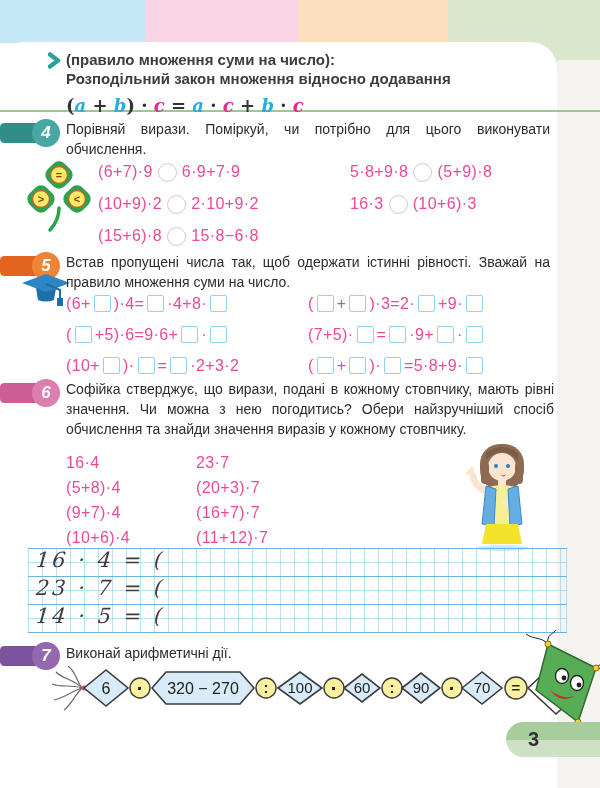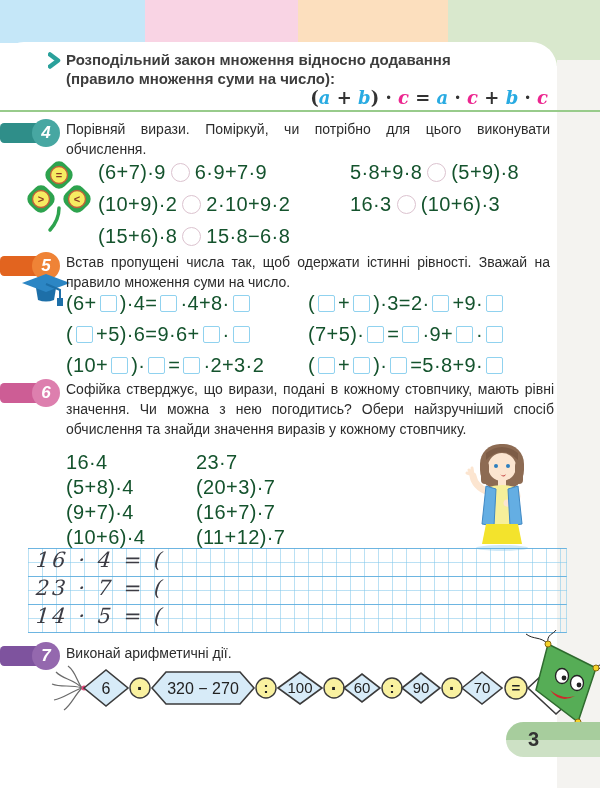--- a/index.html
+++ b/index.html
@@ -14,41 +14,41 @@
   .strip-green{left:448px;width:152px;height:66px;background:#d9e8cd;}
   .right-margin{position:absolute;left:557px;top:60px;width:43px;height:728px;background:#f4f3f0;}
   .card{position:absolute;left:0;top:42px;width:557px;height:664px;background:#fff;
         border-radius:24px 26px 26px 0;}
   .divider{position:absolute;left:0;top:110px;width:600px;height:2px;background:#98cb8b;}
 
   
   .rule{position:absolute;left:66px;top:50px;width:482px;color:#3d3d3d;
         font-weight:bold;font-size:15px;line-height:19px;}
   .rule-chevron{position:absolute;left:-18px;top:2px;}
-  .formula{text-align:right;margin-top:0;font-size:18px;font-weight:bold;
+  .formula{text-align:left;margin-top:8px;font-size:18px;font-weight:bold;
            font-family:"DejaVu Serif",serif;}
   .fa{color:#29abe2;font-style:italic;}
   .fc{color:#ec268f;font-style:italic;}
   .fk{color:#333;}
 
   
   .badge{position:absolute;left:0;width:60px;height:28px;}
   .badge .bar{position:absolute;left:0;top:4px;width:46px;height:20px;border-radius:5px 12px 12px 5px;}
   .badge .circ{position:absolute;left:32px;top:0;width:28px;height:28px;border-radius:50%;
                color:#fff;font-weight:bold;font-style:italic;font-size:17px;text-align:center;line-height:27px;}
   .b4 .bar{background:#2f8e89;} .b4 .circ{background:#47a7a2;}
   .b5 .bar{background:#e2641f;} .b5 .circ{background:#ef8336;}
   .b6 .bar{background:#cd5d95;} .b6 .circ{background:#dd7fae;}
   .b7 .bar{background:#7e539e;} .b7 .circ{background:#9468ae;}
 
   .para{position:absolute;left:66px;width:484px;font-size:14px;line-height:20px;
         color:#2c2c2c;text-align:justify;}
 
   
-  .col{position:absolute;font-size:20px;color:#14532d;letter-spacing:.4px;}
+  .col{position:absolute;font-size:16px;color:#ec4899;letter-spacing:.4px;}
   .mrow{height:32px;display:flex;align-items:center;white-space:pre;}
   .mrow5{height:31px;display:flex;align-items:center;white-space:pre;}
   .mrow6{height:25px;display:flex;align-items:center;white-space:pre;}
   .tk{white-space:pre;}
   .cmp-circle{display:inline-block;width:17px;height:17px;border:1.6px solid #dcc3cf;
               border-radius:50%;margin:0 5px;background:#fff;flex:0 0 auto;}
   .blank-box{display:inline-block;width:15px;height:15px;border:1.6px solid #90d2ef;
              border-radius:2px;margin:0 3px;background:#fff;flex:0 0 auto;}
 
   
@@ -84,22 +84,22 @@
   <div class="strip strip-orange"></div>
   <div class="strip strip-green"></div>
   <div class="right-margin"></div>
   <div class="card"></div>
   <div class="divider"></div>
 
   <div class="rule">
     <svg class="rule-chevron" width="14" height="18">
       <path d="M2,2.5 L10,8.5 L2,14.5" stroke="#2aa19b" stroke-width="4.5" fill="none" stroke-linejoin="round" stroke-linecap="round"></path>
     </svg>
+    <div>(правило множення суми на число):</div>
     <div>Розподільний закон множення відносно додавання</div>
-    <div>(правило множення суми на число):</div>
     <div class="formula"><span class="fk">(</span><span class="fa">a</span><span class="fk"> + </span><span class="fa">b</span><span class="fk">) · </span><span class="fc">c</span><span class="fk"> = </span><span class="fa">a</span><span class="fk"> · </span><span class="fc">c</span><span class="fk"> + </span><span class="fa">b</span><span class="fk"> · </span><span class="fc">c</span></div>
   </div>
 
   <div class="badge b4" style="top:119px">
     <div class="bar"></div>
     <div class="circ">4</div>
   </div>
   <div class="para" style="top:119px">Порівняй вирази. Поміркуй, чи потрібно для цього виконувати обчислення.</div>
 
   <svg style="position:absolute;left:26px;top:158px" width="66" height="78" viewBox="0 0 66 78">

